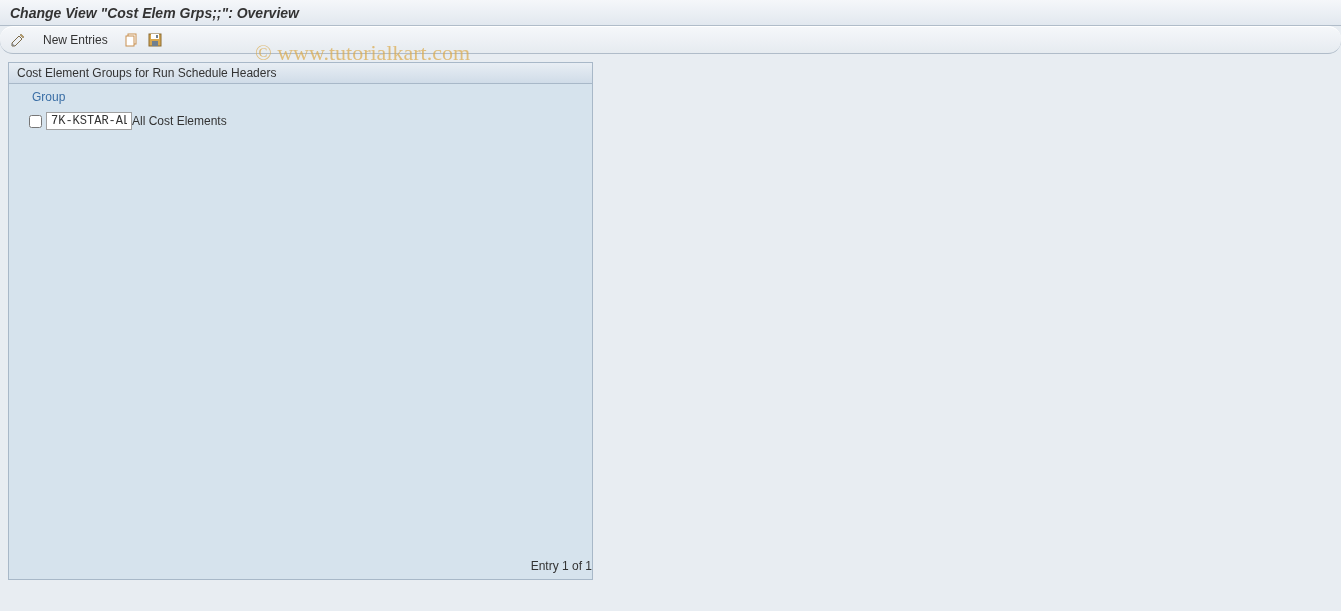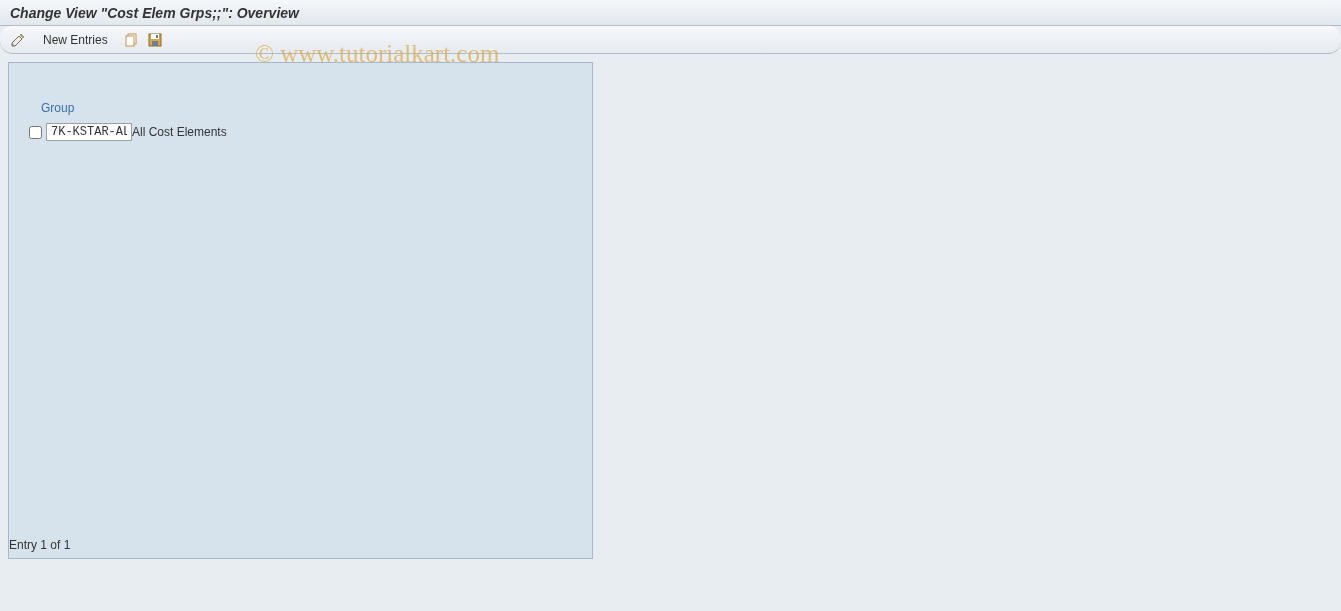--- a/index.html
+++ b/index.html
@@ -56,21 +56,21 @@
       font-size: 12px;
       color: #333;
       border: 1px solid transparent;
       border-radius: 2px;
     }
     .watermark {
       position: absolute;
       top: 40px;
       left: 255px;
       font-family: Georgia, serif;
-      font-size: 25px;
+      font-size: 22px;
       color: #dba94a;
       opacity: 0.7;
       pointer-events: none;
       z-index: 100;
     }
     .main-content {
       padding: 8px;
     }
     .panel {
       width: 585px;
@@ -87,23 +87,22 @@
     .table-container {
       height: 495px;
       background: #d6e3ed;
       overflow: hidden;
       position: relative;
       display: flex;
       flex-direction: column;
     }
     .table-header-row {
       display: flex;
-      padding: 4px 8px 4px 16px;
-      align-items: center;
-      margin-top: 32px;
+      padding: 4px 8px 4px 7px;
+      align-items: center;
     }
     .col-header {
       color: #3a6ea5;
       font-size: 12px;
       padding: 2px 0px 2px 16px;
     }
     .table-row {
       display: flex;
       align-items: center;
       padding: 2px 8px 2px 20px;
@@ -124,21 +123,21 @@
       height: 18px;
       color: #333;
     }
     .row-desc {
       font-size: 12px;
       color: #333;
     }
     .table-footer {
       margin-top: auto;
       padding: 6px 0;
-      text-align: left;
+      text-align: right;
       font-size: 12px;
       color: #333;
     }
     .pencil-icon svg {
       width: 16px;
       height: 16px;
     }
     .copy-icon {
       width: 14px;
       height: 14px;
@@ -182,20 +181,21 @@
       <rect x="4" y="8" width="6" height="5" fill="#708090"></rect>
       <rect x="8" y="2" width="2" height="3" fill="#708090"></rect>
     </svg>
   </span>
 </div>
 
 <div class="watermark">© www.tutorialkart.com</div>
 
 <div class="main-content">
   <div class="panel">
+    <div class="panel-header">Cost Element Groups for Run Schedule Headers</div>
     <div class="table-container">
       <div class="table-header-row">
         <span class="col-header">Group</span>
       </div>
       <div class="table-row">
         <input type="checkbox" class="row-checkbox" style="">
         <input type="text" class="group-input" value="7K-KSTAR-ALL" style="">
         <span class="row-desc">All Cost Elements</span>
       </div>
       <div class="table-footer">Entry 1 of 1</div>

